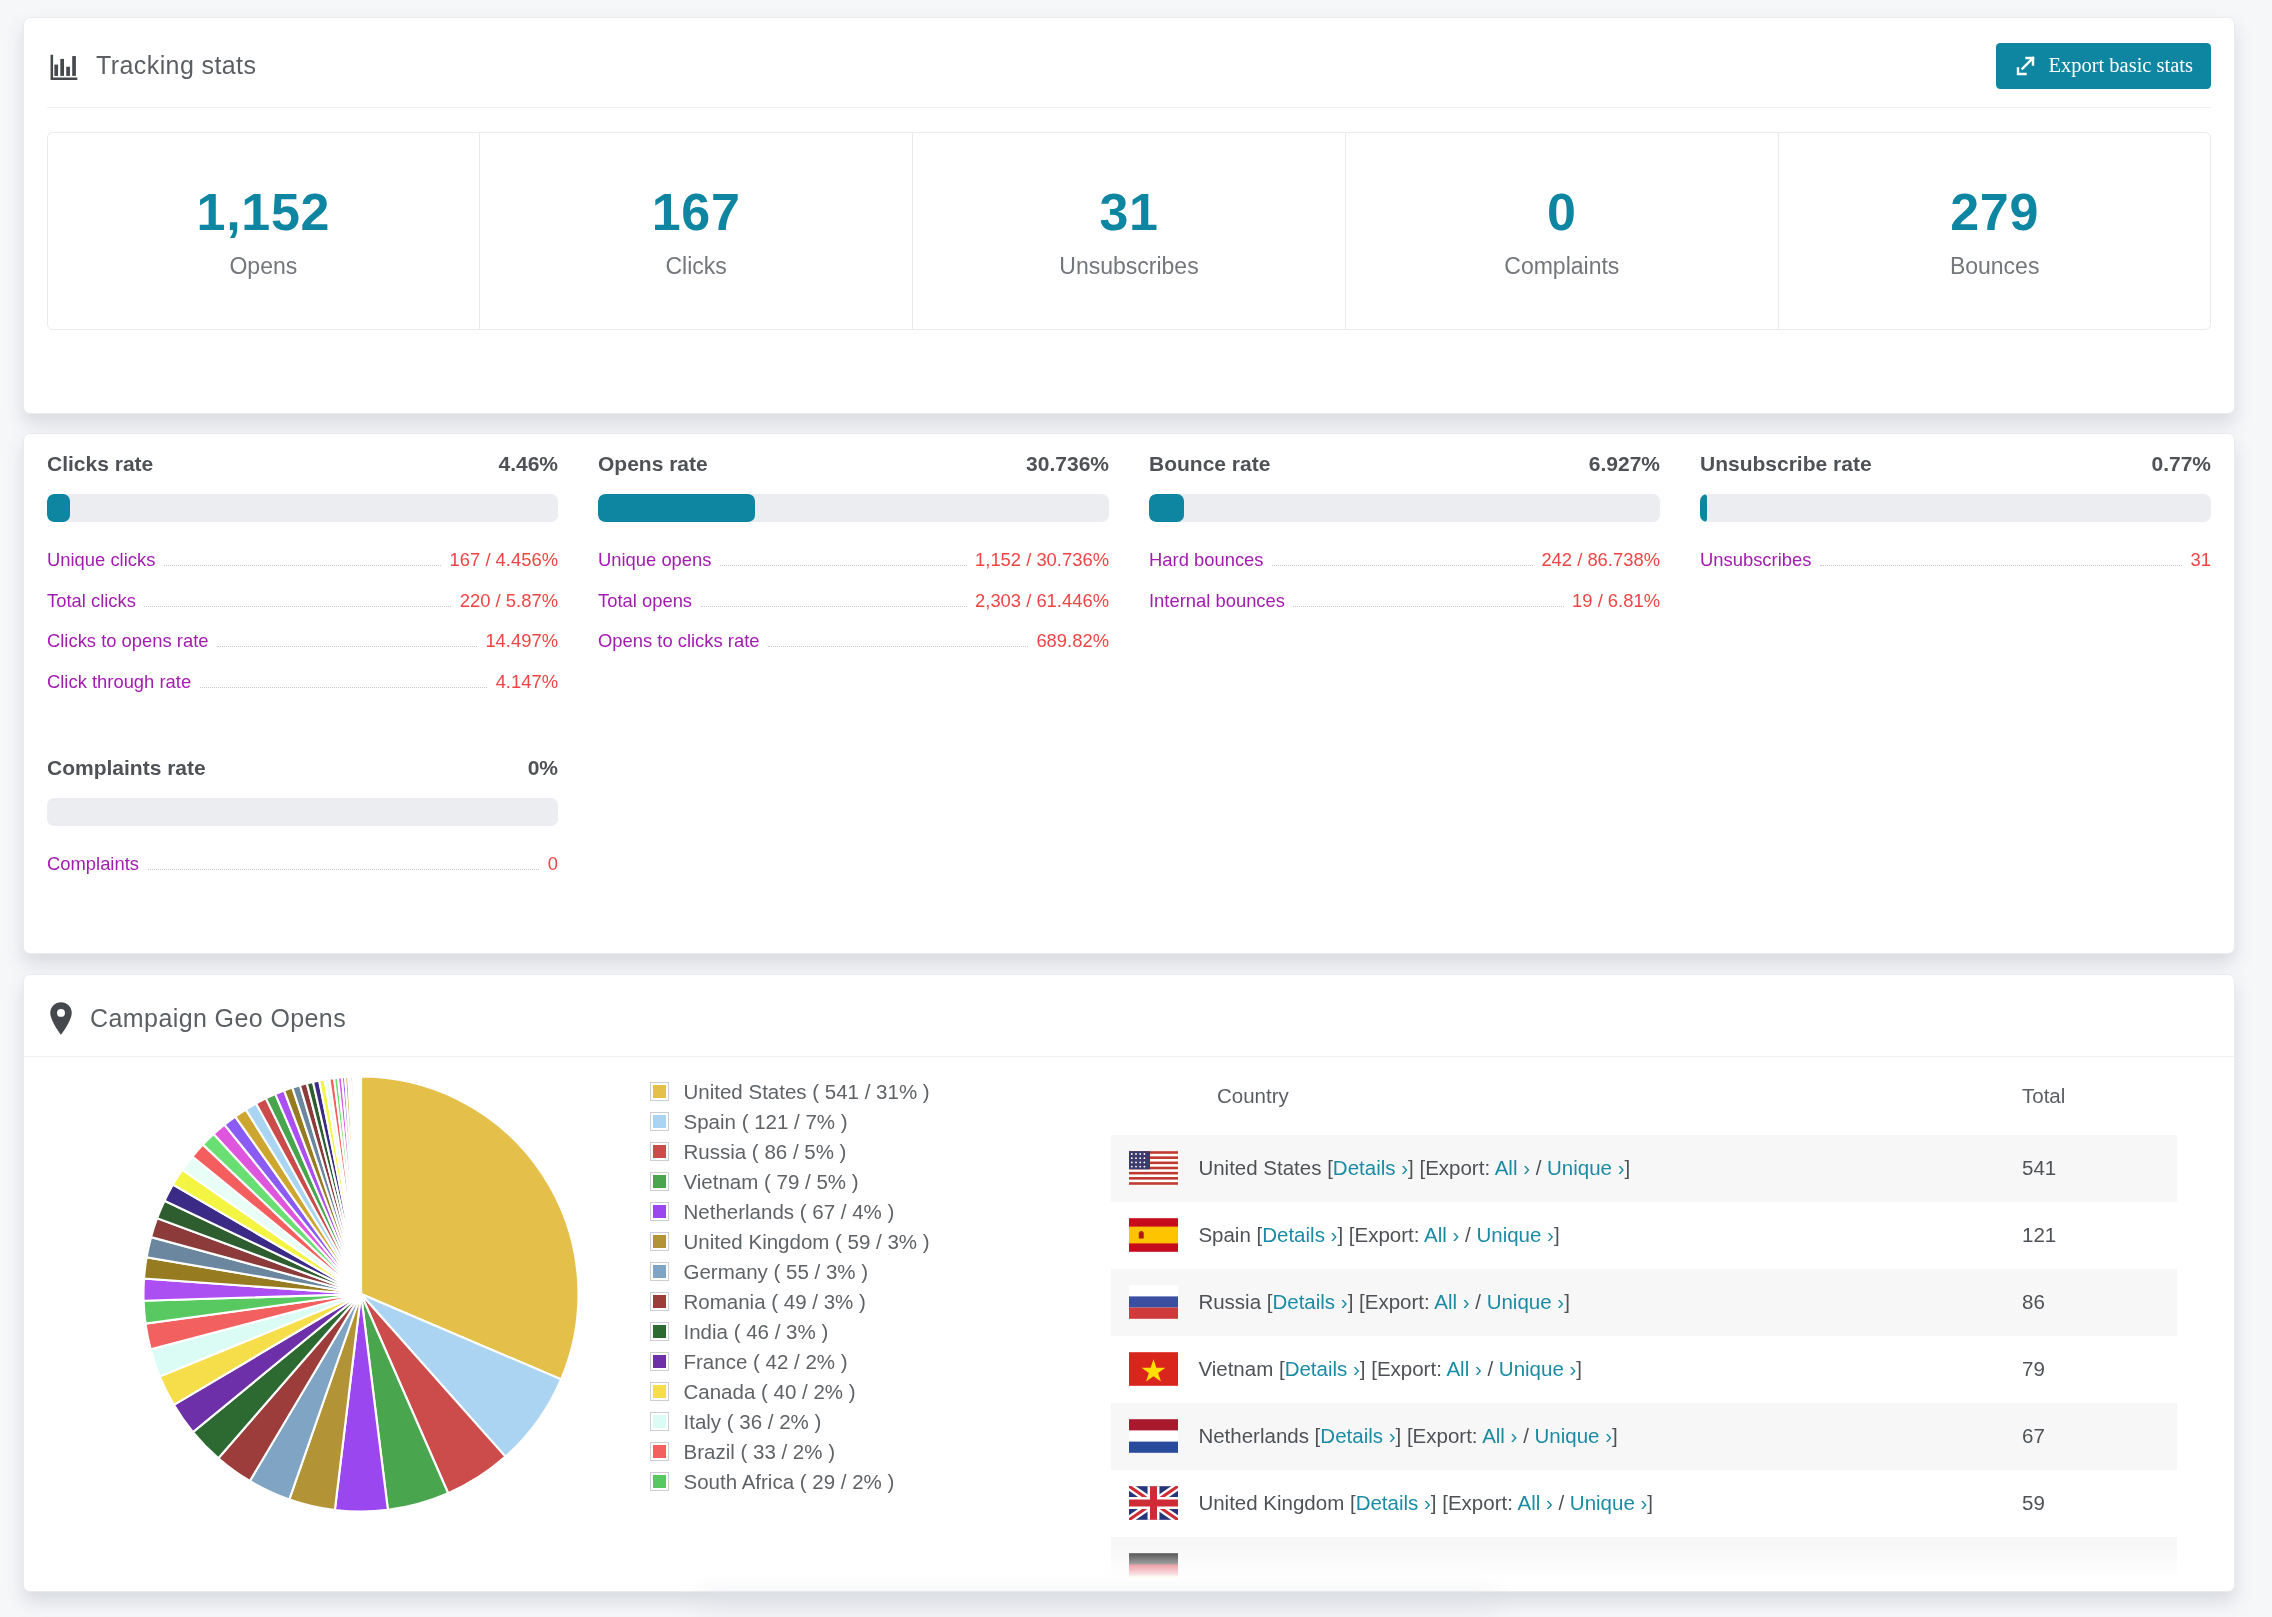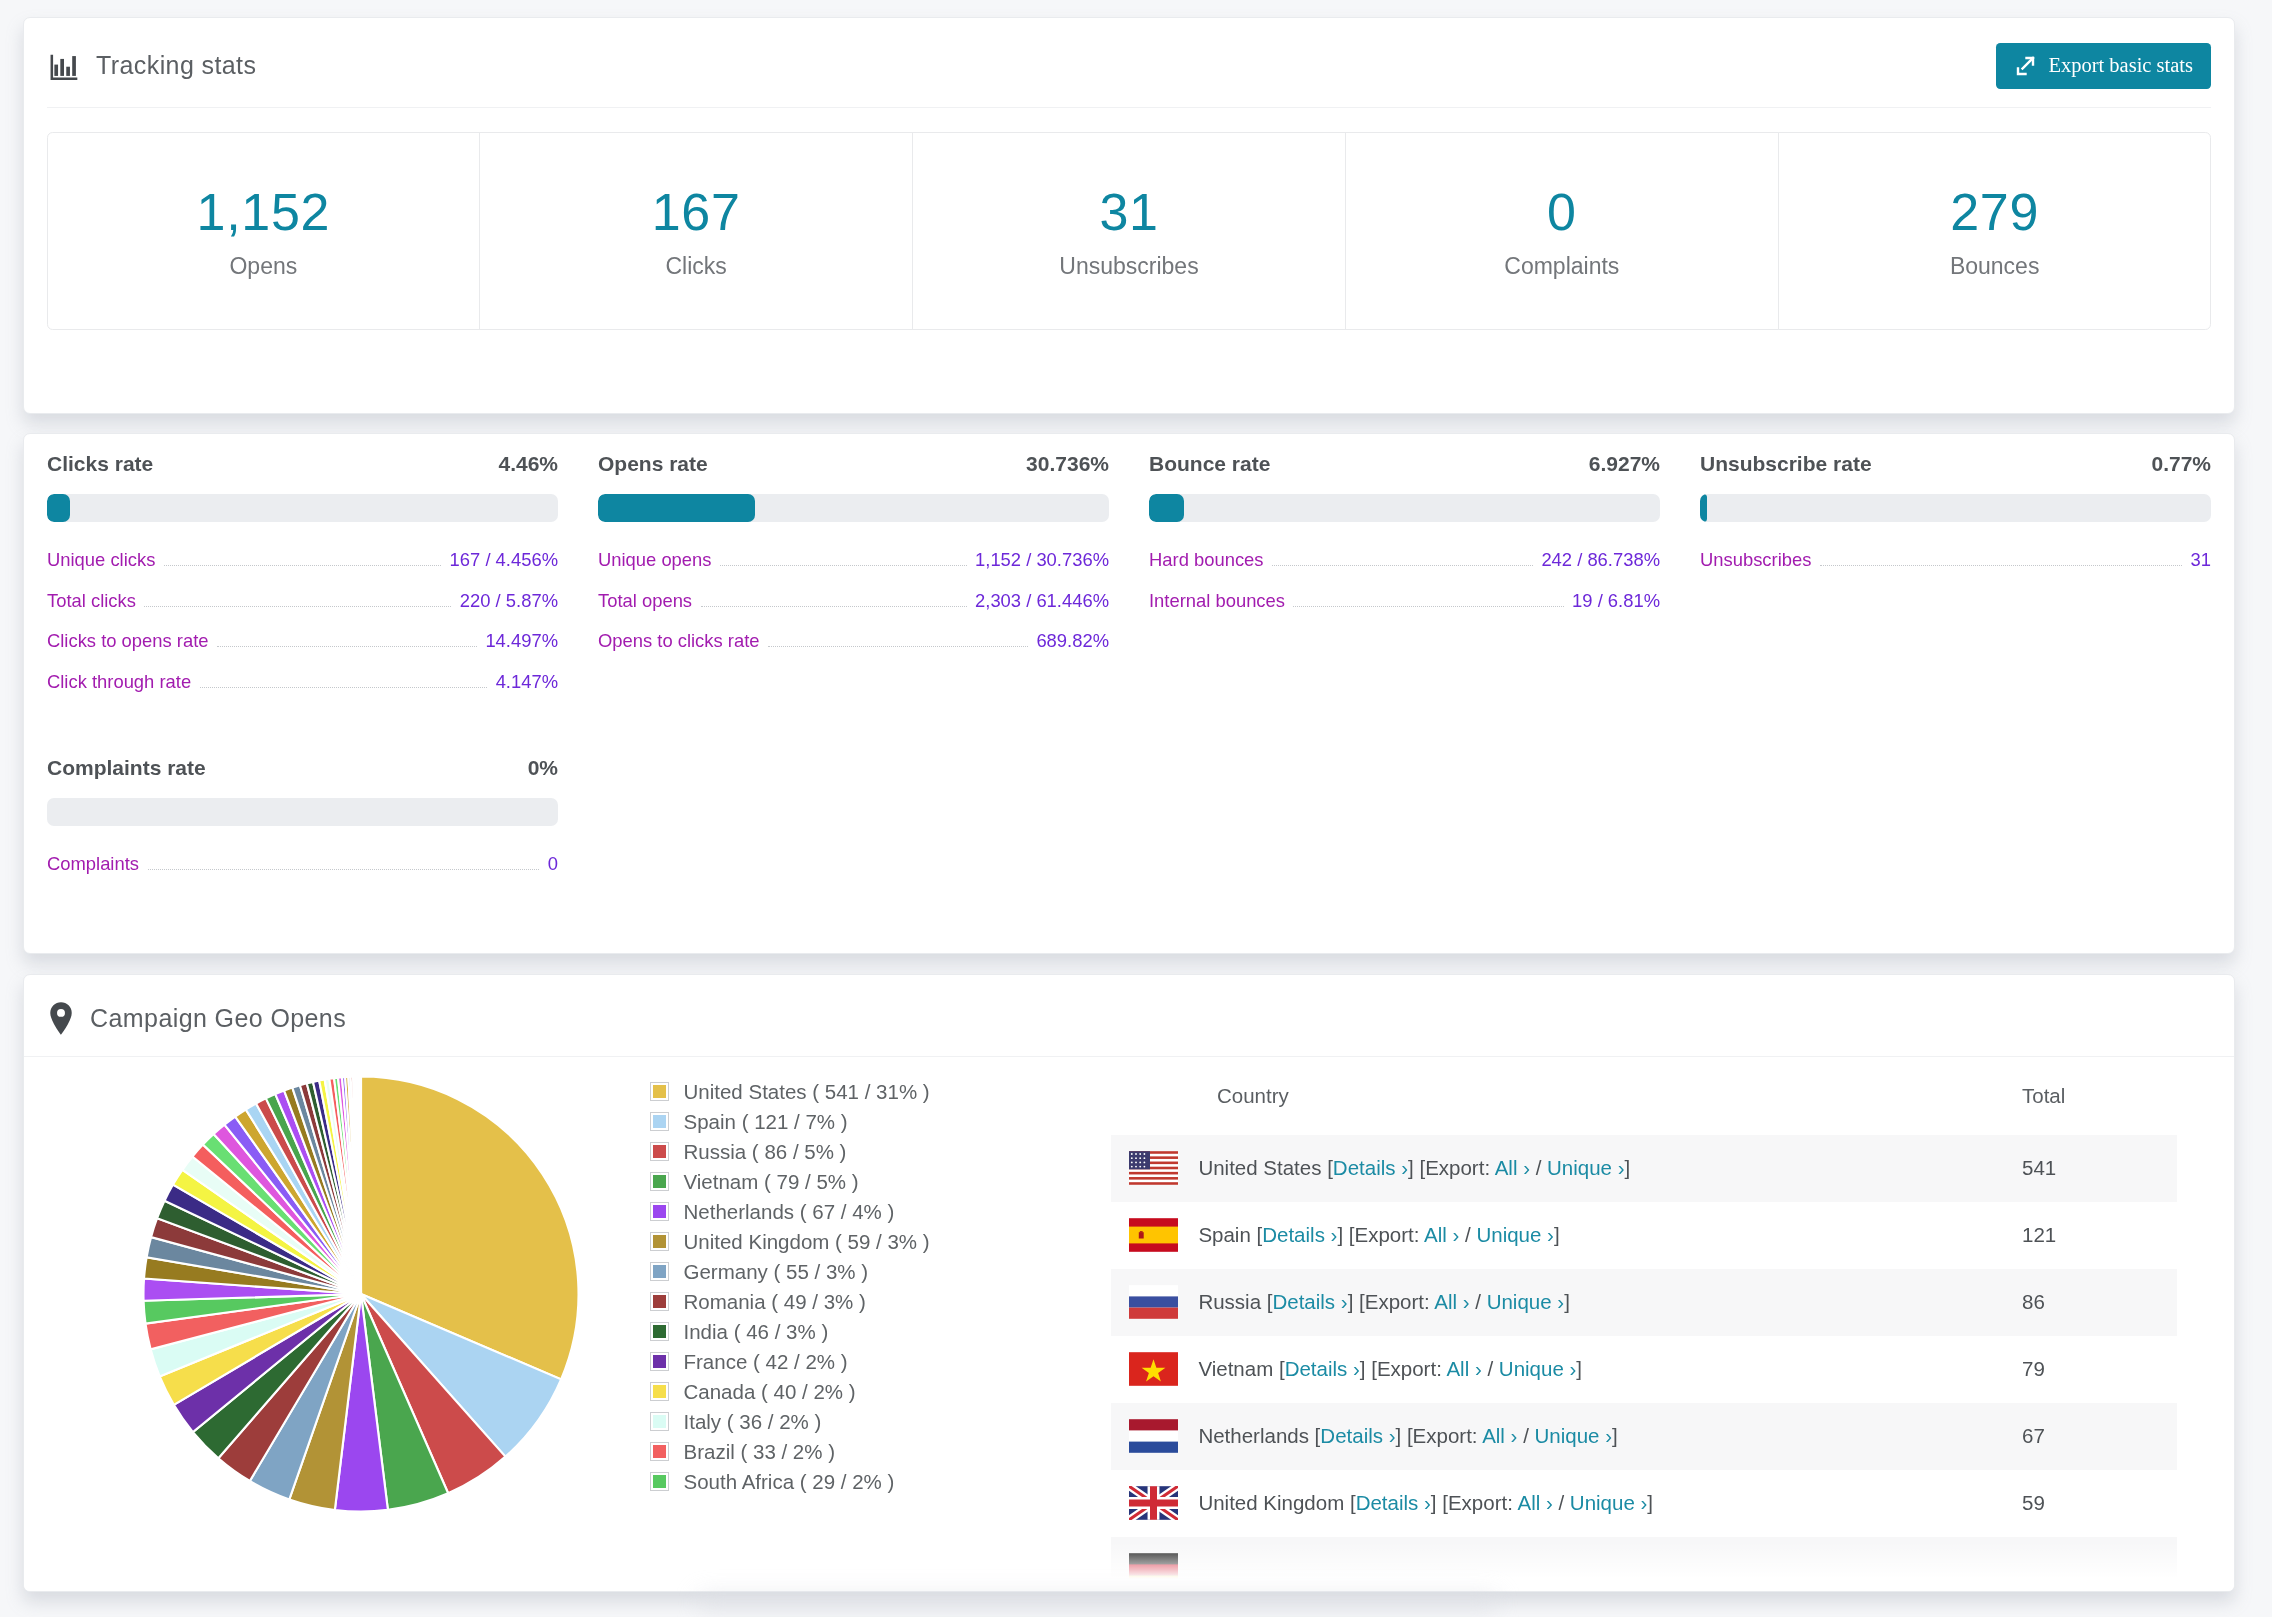--- a/index.html
+++ b/index.html
@@ -42,39 +42,39 @@
 
   
   .stats-row { display:flex; margin:24px 22.6px 0 22.6px; }
   .statbox {
     flex:1; height:198px; background:#fff;
     border:0.7px solid #e9eaec; margin-left:-0.7px;
     display:flex; flex-direction:column; align-items:center; justify-content:center; gap:11.3px;
   }
   .statbox:first-child { margin-left:0; border-radius:5.6px 0 0 5.6px; }
   .statbox:last-child  { border-radius:0 5.6px 5.6px 0; }
-  .statnum { font-size:52px; font-weight:400; color:#0e86a1; letter-spacing:0.7px; }
+  .statnum { font-size:52px; font-weight:700; color:#0e86a1; letter-spacing:0.7px; }
   .statlab { font-size:23px; color:#73767a; }
 
   
   .rates-grid {
     display:grid; grid-template-columns:repeat(4,1fr);
     column-gap:40px; row-gap:45px;
     padding:18px 23px;
   }
   .rate-head { display:flex; align-items:baseline; justify-content:space-between; }
   .rate-title { font-size:21px; font-weight:700; color:#4e5256; }
   .rate-value { font-size:21px; font-weight:700; color:#4e5256; }
   .bar { margin-top:18.4px; height:28px; background:#ebedf0; border-radius:7px; overflow:hidden; }
   .fill { height:100%; background:#0e86a1; border-radius:7px; }
   .rrows { margin-top:27px; }
   .rrow { display:flex; align-items:baseline; margin-bottom:18.4px; font-size:18.4px; }
   .rlab { color:#a21caf; white-space:nowrap; }
   .lead { flex:1; height:0; border-bottom:1.4px dotted #c5c8cc; margin:0 8.5px; min-width:21px; }
-  .rval { color:#6d28d9; white-space:nowrap; }
+  .rval { color:#ef4444; white-space:nowrap; }
 
   
   #geo-content { position:relative; height:494px; }
   #pie-wrap { position:absolute; left:111px; top:11.3px; width:452px; height:452px; }
   #legend { position:absolute; left:627px; top:20px; }
   .litem { display:flex; align-items:center; height:30px; font-size:20.5px; color:#5f6366; }
   .lswatch { width:17px; height:17px; border:2.8px solid #fff; outline:0.7px solid #ccced1; margin-right:15.5px; flex:0 0 auto; }
 
   #geo-table { position:absolute; left:1087px; top:0; width:1066px; }
   .thead { display:flex; align-items:center; height:78px; font-size:20.5px; color:#5a5e62; }

